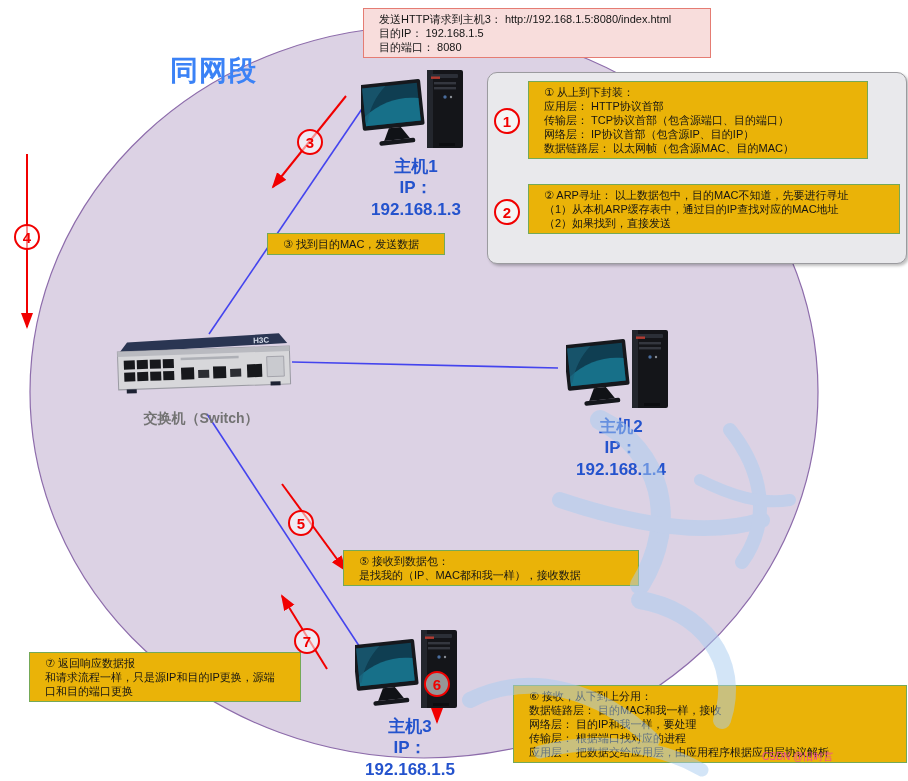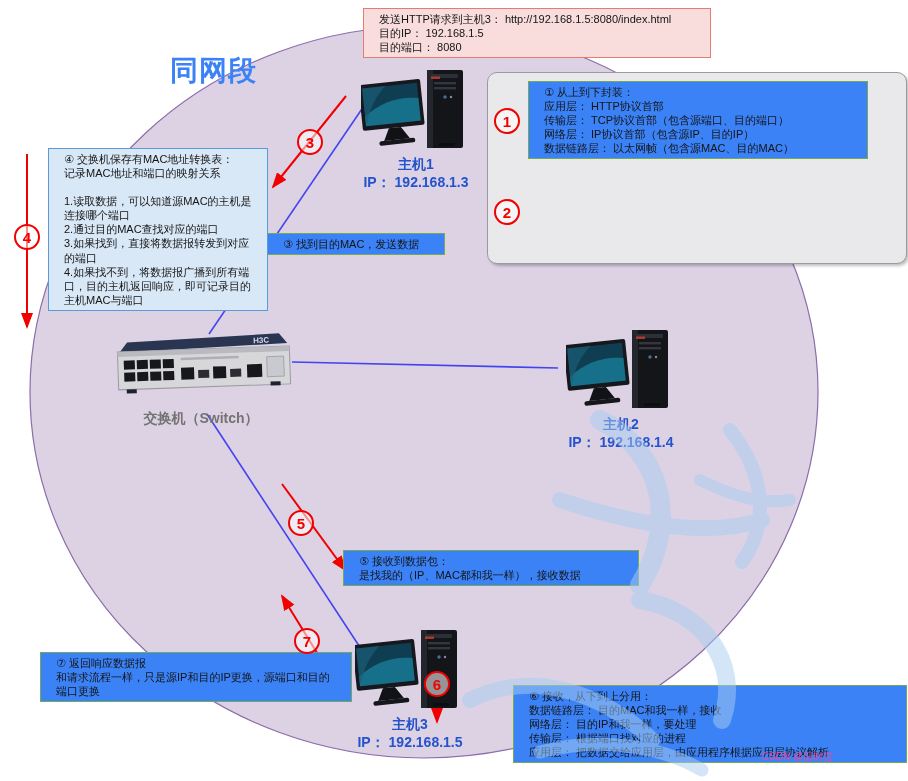--- a/index.html
+++ b/index.html
@@ -6,41 +6,41 @@
   #canvas{
     position:relative;width:908px;height:781px;background:#ffffff;overflow:hidden;
     font-family:"Liberation Sans","DejaVu Sans",sans-serif;
   }
   #bg-svg,#wm-svg{position:absolute;left:0;top:0;}
   #wm-svg{pointer-events:none;z-index:6;opacity:.5;}
   .note{
     position:absolute;z-index:3;font-size:11px;line-height:1.28;color:#141414;
     padding:3px 15px;white-space:pre-line;box-sizing:border-box;
   }
-  .green{background:#3b82f6;border:1.5px solid #74a958;}
+  .green{background:#eab308;border:1.5px solid #74a958;}
   .blue {background:#d9e8f7;border:1.5px solid #5b9bd5;}
   .pink {background:#f8dddc;border:1.5px solid #e57c73;}
   #steps-panel{
     position:absolute;z-index:2;left:487px;top:72px;width:418px;height:190px;
     background:#e9e9ec;border:1px solid #9b9b9f;border-radius:10px;
     box-shadow:2px 2px 3px rgba(0,0,0,.25);
   }
   #region-label{
     position:absolute;z-index:3;left:170px;top:52px;color:#3b82f6;
     font-size:28px;font-weight:bold;letter-spacing:1px;
   }
   .marker{
     position:absolute;z-index:5;width:26px;height:26px;box-sizing:border-box;
     border:2px solid #f10000;border-radius:50%;color:#f10000;
     font-size:15px;font-weight:bold;display:flex;align-items:center;justify-content:center;
     background:rgba(255,255,255,.55);
   }
   .host{position:absolute;z-index:3;width:116px;text-align:center;}
   .host svg{display:block;margin:0 auto;}
-  .host-name,.host-ip{color:#2453cd;font-weight:bold;font-size:14px;line-height:1.25;}
+  .host-name,.host-ip{color:#2453cd;font-weight:bold;font-size:17px;line-height:1.25;}
   #switch-wrap{position:absolute;z-index:3;left:106px;top:332px;width:190px;text-align:center;}
   #switch-label{color:#737373;font-weight:bold;font-size:14px;margin-top:2px;}
   #watermark{
     position:absolute;z-index:4;left:762px;top:750px;color:#ec4899;font-size:10px;
   }
 </style>
 </head>
 <body>
 
 <div id="canvas">
@@ -121,36 +121,32 @@
   <div id="steps-panel"></div>
 
   <div class="note pink" style="left:363px;top:8px;width:348px;">发送HTTP请求到主机3： http://192.168.1.5:8080/index.html
 目的IP： 192.168.1.5
 目的端口： 8080</div>
   <div class="note green" style="left:528px;top:81px;width:340px;">① 从上到下封装：
 应用层： HTTP协议首部
 传输层： TCP协议首部（包含源端口、目的端口）
 网络层： IP协议首部（包含源IP、目的IP）
 数据链路层： 以太网帧（包含源MAC、目的MAC）</div>
+  <div class="note green" style="left:528px;top:184px;width:372px;">② ARP寻址： 以上数据包中，目的MAC不知道，先要进行寻址
+（1）从本机ARP缓存表中，通过目的IP查找对应的MAC地址
+（2）如果找到，直接发送</div>
   <div class="note green" style="left:267px;top:193px;width:178px;margin-top:40px;">③ 找到目的MAC，发送数据</div>
-  <div class="note blue" style="left:48px;top:148px;width:220px;">④ 交换机保存有MAC地址转换表：
-记录MAC地址和端口的映射关系
-
-1.读取数据，可以知道源MAC的主机是连接哪个端口
-2.通过目的MAC查找对应的端口
-3.如果找到，直接将数据报转发到对应的端口
-4.如果找不到，将数据报广播到所有端口，目的主机返回响应，即可记录目的主机MAC与端口</div>
   <div class="note green" style="left:343px;top:550px;width:296px;">⑤ 接收到数据包：
 是找我的（IP、MAC都和我一样），接收数据</div>
   <div class="note green" style="left:513px;top:644px;width:394px;margin-top:41px;">⑥ 接收，从下到上分用：
 数据链路层： 目的MAC和我一样，接收
 网络层： 目的IP和我一样，要处理
 传输层： 根据端口找对应的进程
 应用层： 把数据交给应用层，由应用程序根据应用层协议解析</div>
-  <div class="note green" style="left:40px;top:652px;width:312px;">⑦ 返回响应数据报
+  <div class="note green" style="left:29px;top:652px;width:272px;">⑦ 返回响应数据报
 和请求流程一样，只是源IP和目的IP更换，源端口和目的端口更换</div>
 
   <span class="marker" style="left:494px;top:108px;">1</span>
   <span class="marker" style="left:494px;top:199px;">2</span>
   <span class="marker" style="left:297px;top:129px;">3</span>
   <span class="marker" style="left:14px;top:224px;">4</span>
   <span class="marker" style="left:288px;top:510px;">5</span>
   <span class="marker" style="left:424px;top:671px;">6</span>
   <span class="marker" style="left:294px;top:628px;">7</span>
 

